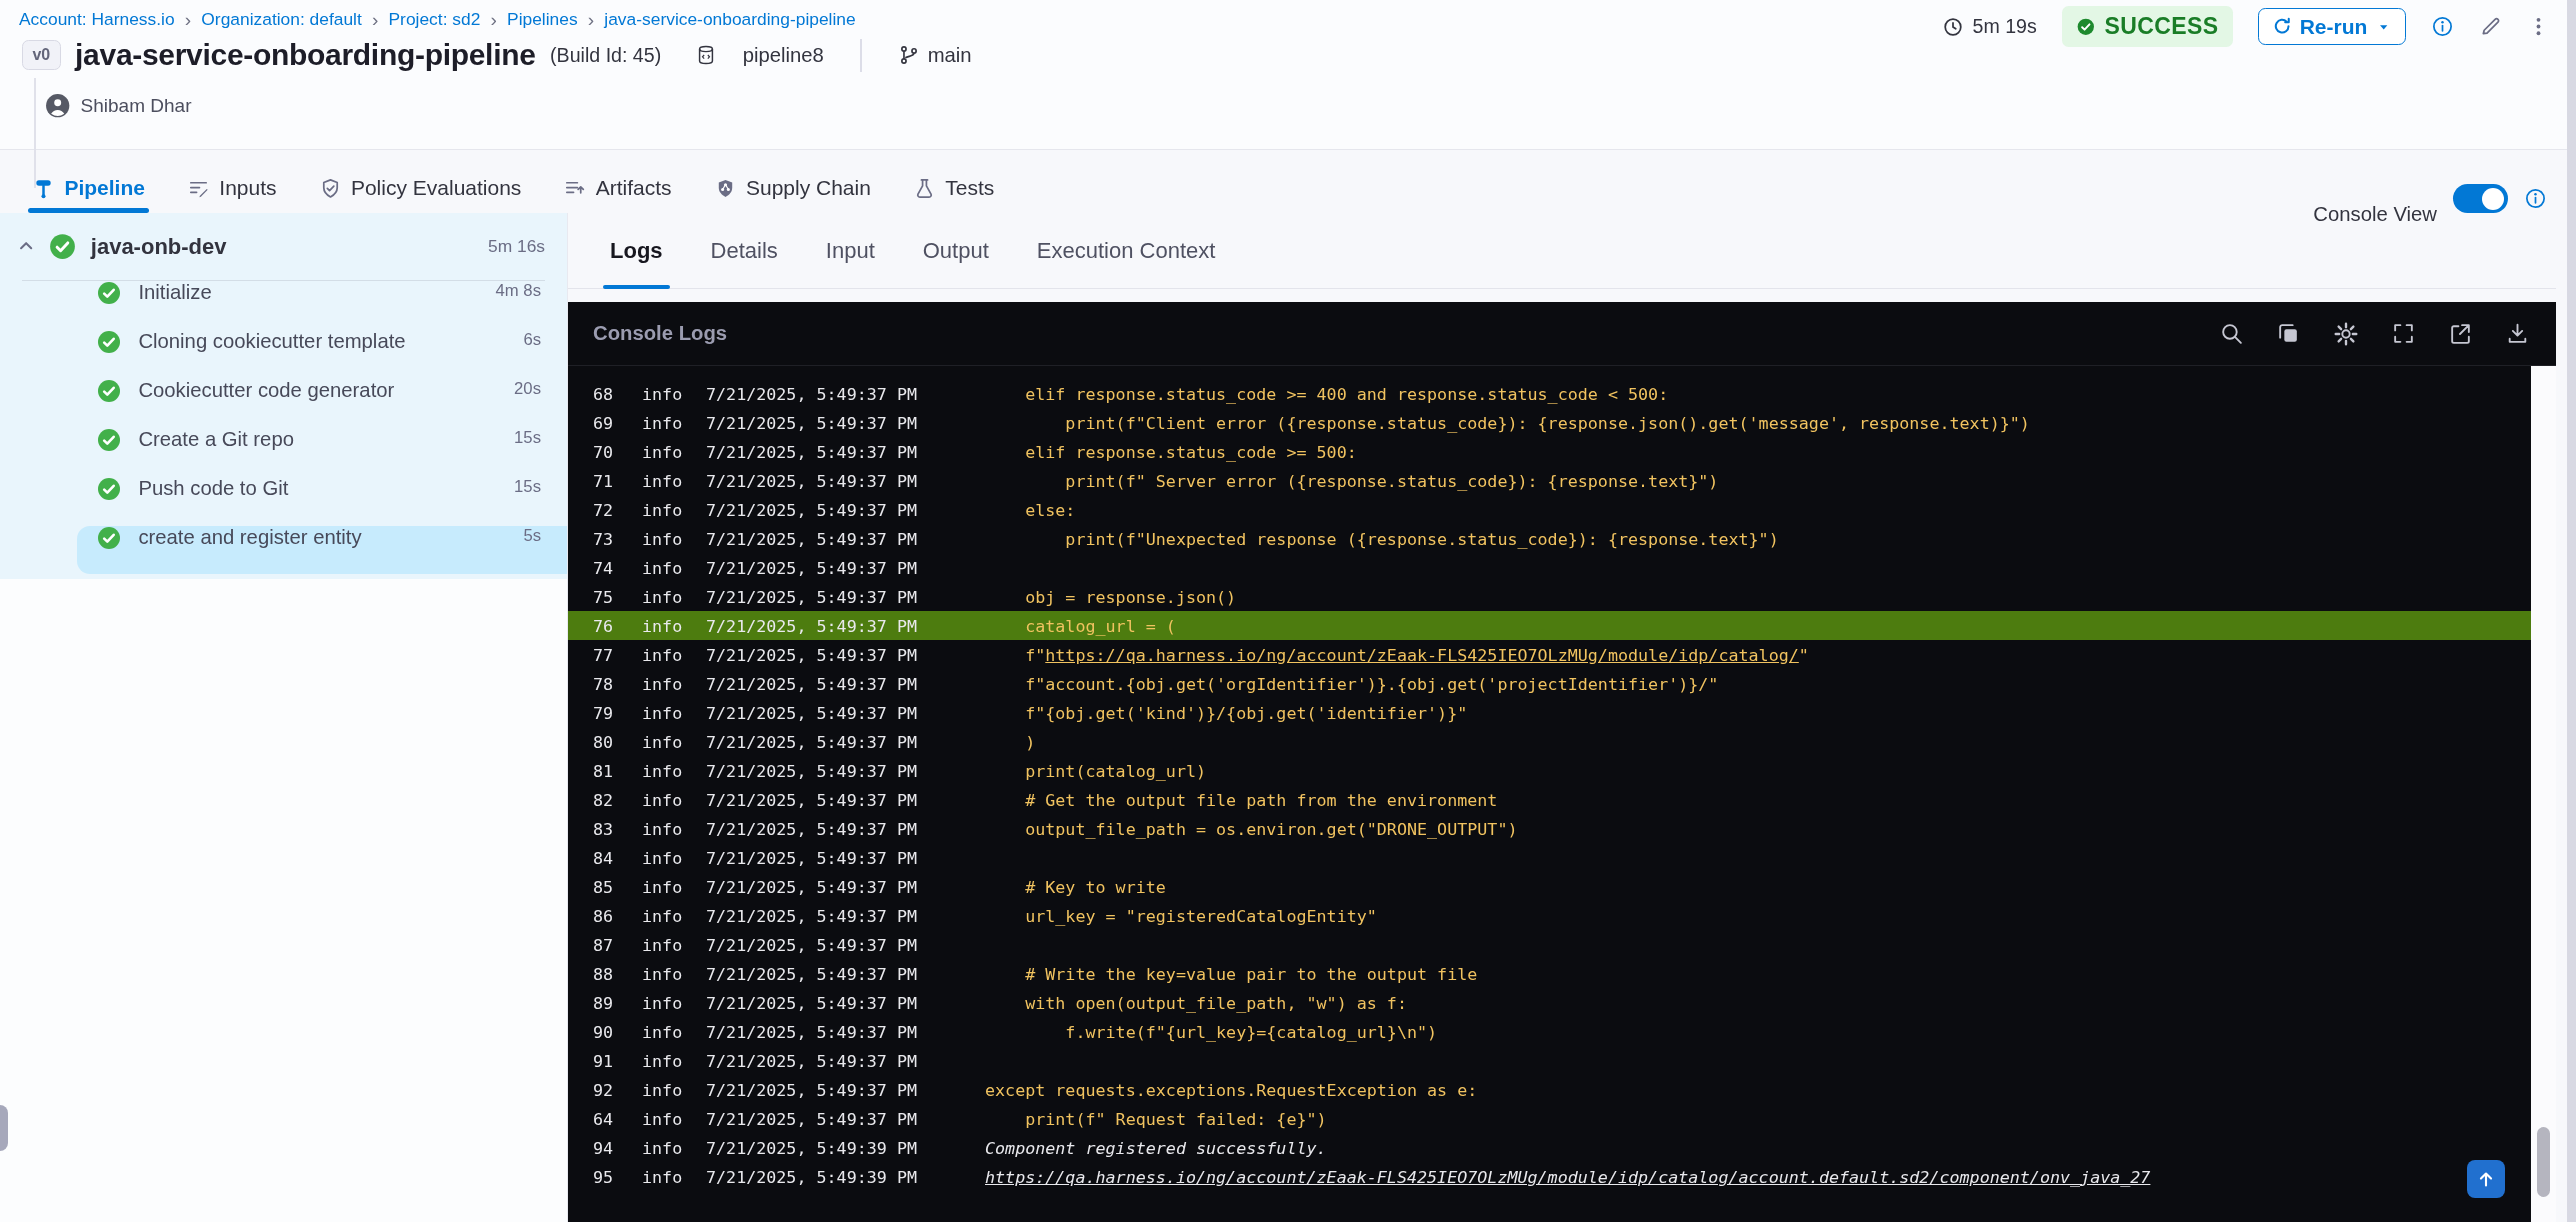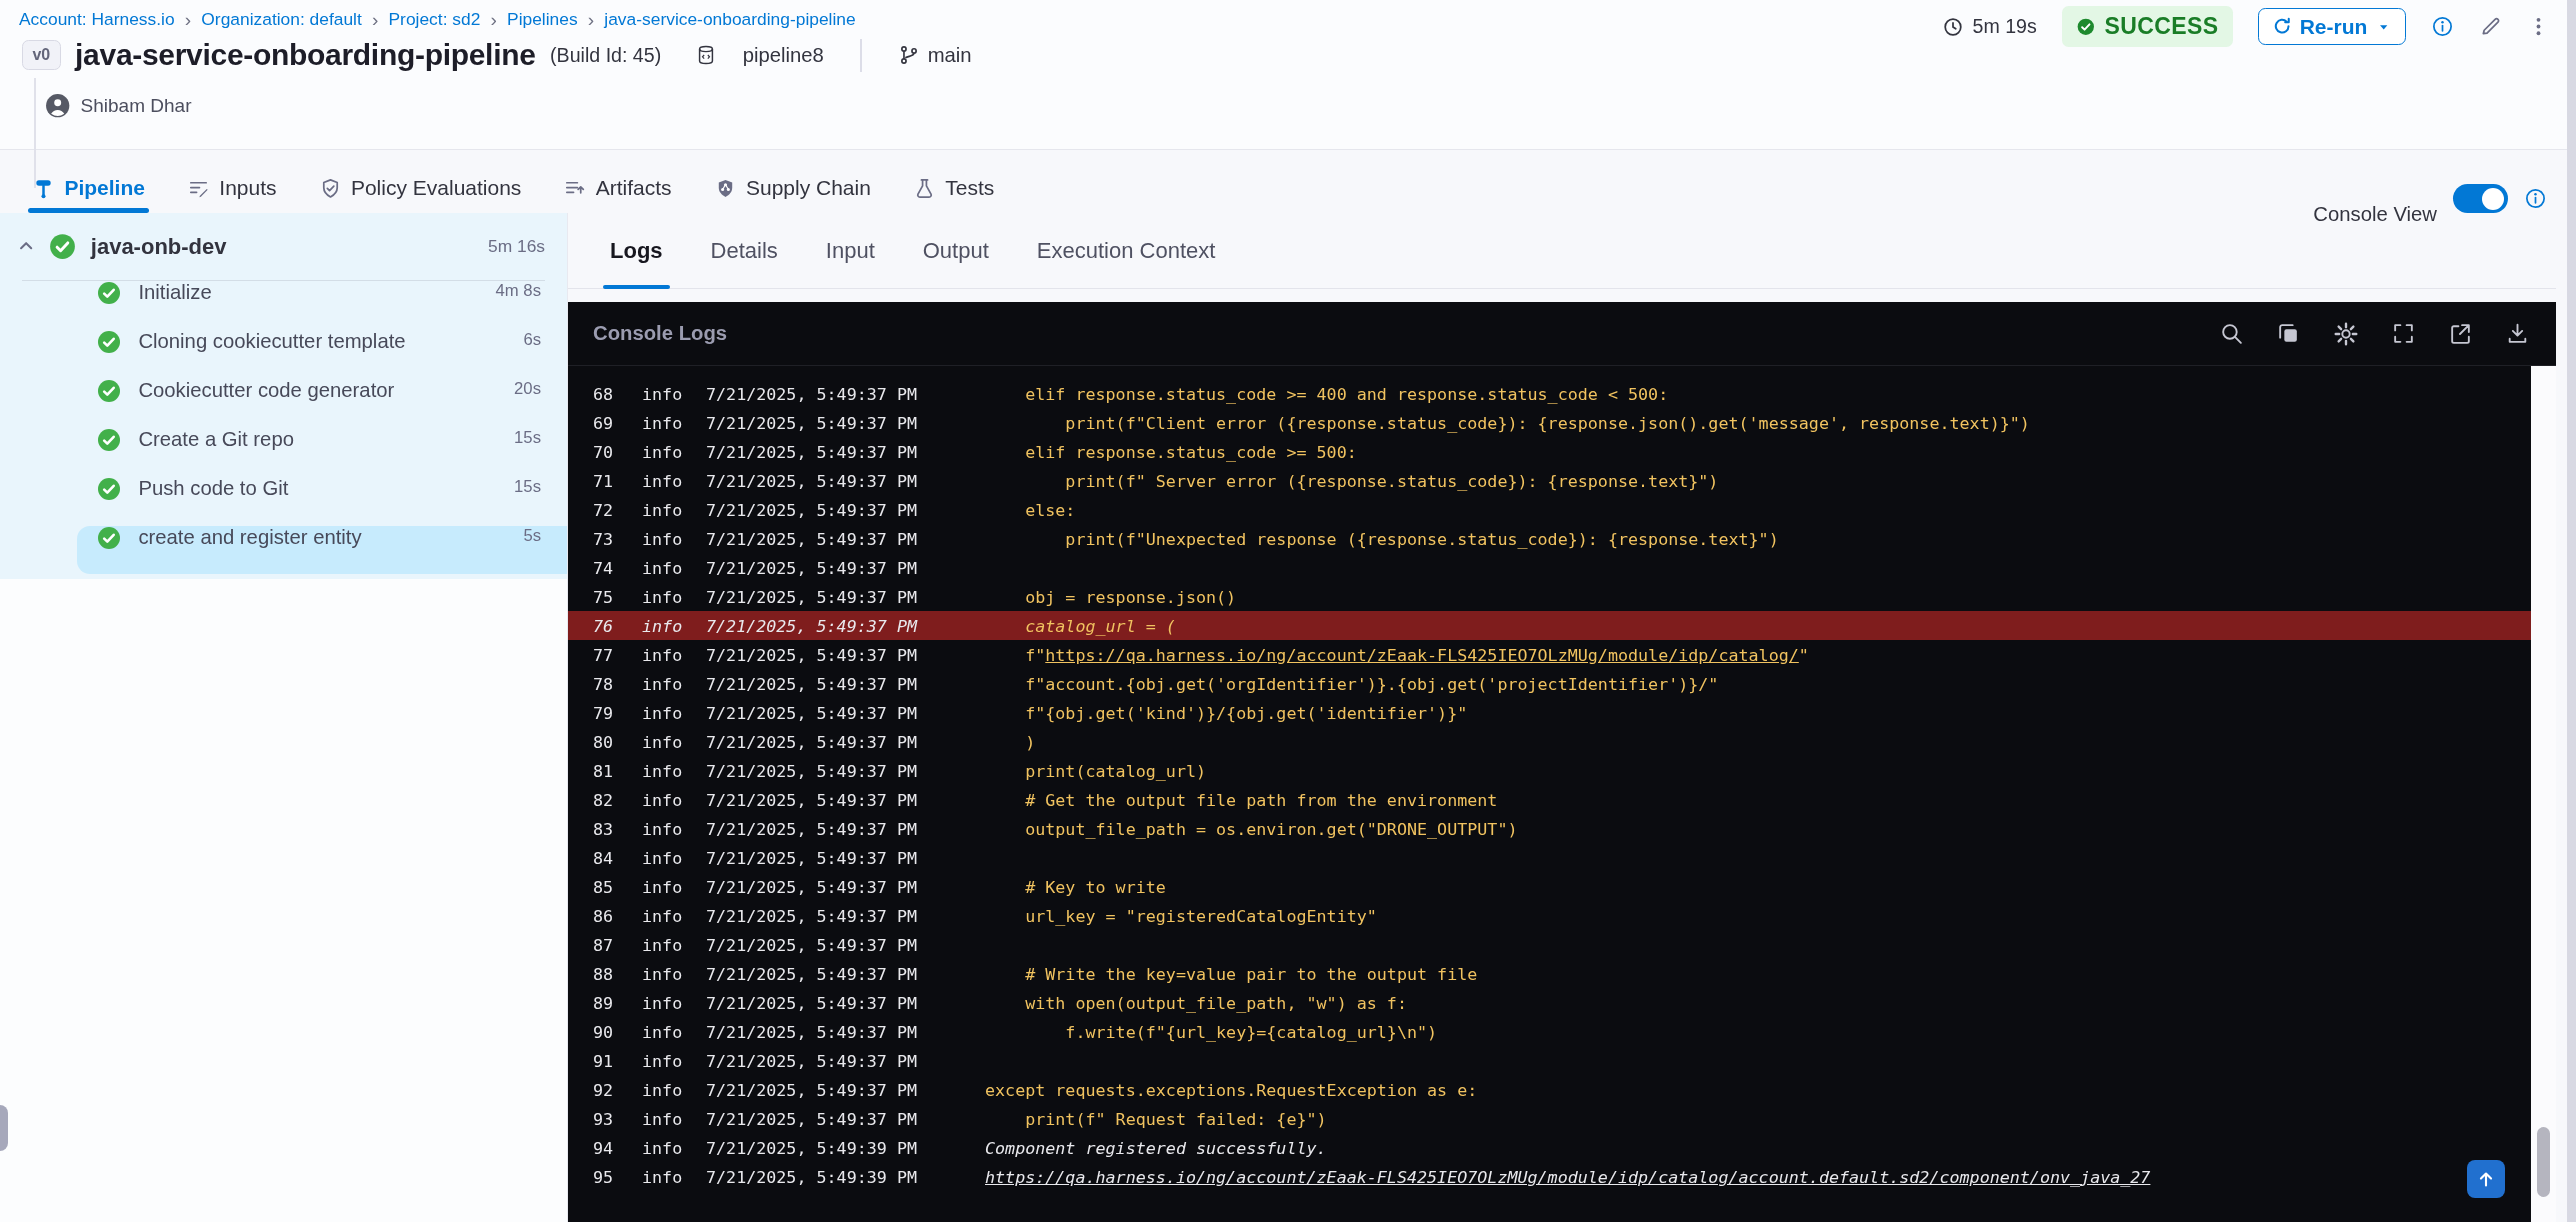--- a/index.html
+++ b/index.html
@@ -80,21 +80,21 @@
 
   
   #console { position:absolute; left:568px; top:302px; right:20.3px; bottom:0; background:#0b0c10; }
   .console-header { position:relative; height:64px; border-bottom:0.7px solid #1f2026; display:flex; align-items:center; }
   .console-title { margin-left:25px; font-size:20.3px; font-weight:700; color:#9b9cb0; }
   .console-tools { margin-left:auto; margin-right:26px; display:flex; align-items:center; gap:32px; }
   .cicon { color:#c6c7d2; cursor:pointer; }
 
   .log-lines { position:absolute; left:0; right:25px; top:64px; bottom:0; padding-top:13px; overflow:hidden; font-family:"DejaVu Sans Mono", monospace; font-size:16.7px; }
   .log-row { display:flex; align-items:center; height:29px; padding-left:25px; white-space:pre; }
-  .log-row.hl { background:#7f1d1d;font-style:italic; }
+  .log-row.hl { background:#4d7c0f; }
   .ln  { width:33px;  flex:none; color:#e9e9ed; margin-right:16px; }
   .lv  { width:41px;  flex:none; color:#e9e9ed; margin-right:23px; }
   .lts { width:261px; flex:none; color:#e9e9ed; margin-right:18px; }
   .lc  { font:inherit; color:#f1c360; white-space:pre; }
   .log-row.plain .lc { color:#e9e9ed;font-style:italic; }
   .lnk { text-decoration:underline; cursor:pointer; }
 
   .log-scrollbar { position:absolute; right:0; top:64px; bottom:0; width:25px; background:#fbfbfd; }
   .log-scroll-thumb { position:absolute; right:5.8px; bottom:26px; width:13px; height:70px; border-radius:6.5px; background:#b5b5bf; }
   .scroll-top-btn { position:absolute; right:51px; bottom:25px; width:38px; height:38px; border-radius:8px; background:#2170cf; display:flex; align-items:center; justify-content:center; cursor:pointer; }
@@ -442,21 +442,21 @@
       <div class="log-row"><span class="ln">83</span><span class="lv">info</span><span class="lts">7/21/2025, 5:49:37 PM</span><span class="lc">    output_file_path = os.environ.get("DRONE_OUTPUT")</span></div>
       <div class="log-row"><span class="ln">84</span><span class="lv">info</span><span class="lts">7/21/2025, 5:49:37 PM</span><span class="lc"></span></div>
       <div class="log-row"><span class="ln">85</span><span class="lv">info</span><span class="lts">7/21/2025, 5:49:37 PM</span><span class="lc">    # Key to write</span></div>
       <div class="log-row"><span class="ln">86</span><span class="lv">info</span><span class="lts">7/21/2025, 5:49:37 PM</span><span class="lc">    url_key = "registeredCatalogEntity"</span></div>
       <div class="log-row"><span class="ln">87</span><span class="lv">info</span><span class="lts">7/21/2025, 5:49:37 PM</span><span class="lc"></span></div>
       <div class="log-row"><span class="ln">88</span><span class="lv">info</span><span class="lts">7/21/2025, 5:49:37 PM</span><span class="lc">    # Write the key=value pair to the output file</span></div>
       <div class="log-row"><span class="ln">89</span><span class="lv">info</span><span class="lts">7/21/2025, 5:49:37 PM</span><span class="lc">    with open(output_file_path, "w") as f:</span></div>
       <div class="log-row"><span class="ln">90</span><span class="lv">info</span><span class="lts">7/21/2025, 5:49:37 PM</span><span class="lc">        f.write(f"{url_key}={catalog_url}\n")</span></div>
       <div class="log-row"><span class="ln">91</span><span class="lv">info</span><span class="lts">7/21/2025, 5:49:37 PM</span><span class="lc"></span></div>
       <div class="log-row"><span class="ln">92</span><span class="lv">info</span><span class="lts">7/21/2025, 5:49:37 PM</span><span class="lc">except requests.exceptions.RequestException as e:</span></div>
-      <div class="log-row"><span class="ln">93</span><span class="lv">info</span><span class="lts">7/21/2025, 5:49:37 PM</span><span class="lc">    print(f" Request failed: {e}")</span></div>
+      <div class="log-row"><span class="ln">64</span><span class="lv">info</span><span class="lts">7/21/2025, 5:49:37 PM</span><span class="lc">    print(f" Request failed: {e}")</span></div>
       <div class="log-row plain"><span class="ln">94</span><span class="lv">info</span><span class="lts">7/21/2025, 5:49:39 PM</span><span class="lc">Component registered successfully.</span></div>
       <div class="log-row plain"><span class="ln">95</span><span class="lv">info</span><span class="lts">7/21/2025, 5:49:39 PM</span><span class="lc"><span class="lnk">https://qa.harness.io/ng/account/zEaak-FLS425IEO7OLzMUg/module/idp/catalog/account.default.sd2/component/onv_java_27</span></span></div>
     </div>
   <div class="log-scrollbar">
     <div class="log-scroll-thumb"></div>
   </div>
   <div class="scroll-top-btn">
     <span>
       <svg viewBox="0 0 24 24" width="22" height="22" fill="none" stroke="#fff" stroke-width="2.3" stroke-linecap="round" stroke-linejoin="round">
           <path d="M12 19V6M6.5 11.5L12 6l5.5 5.5"></path>

